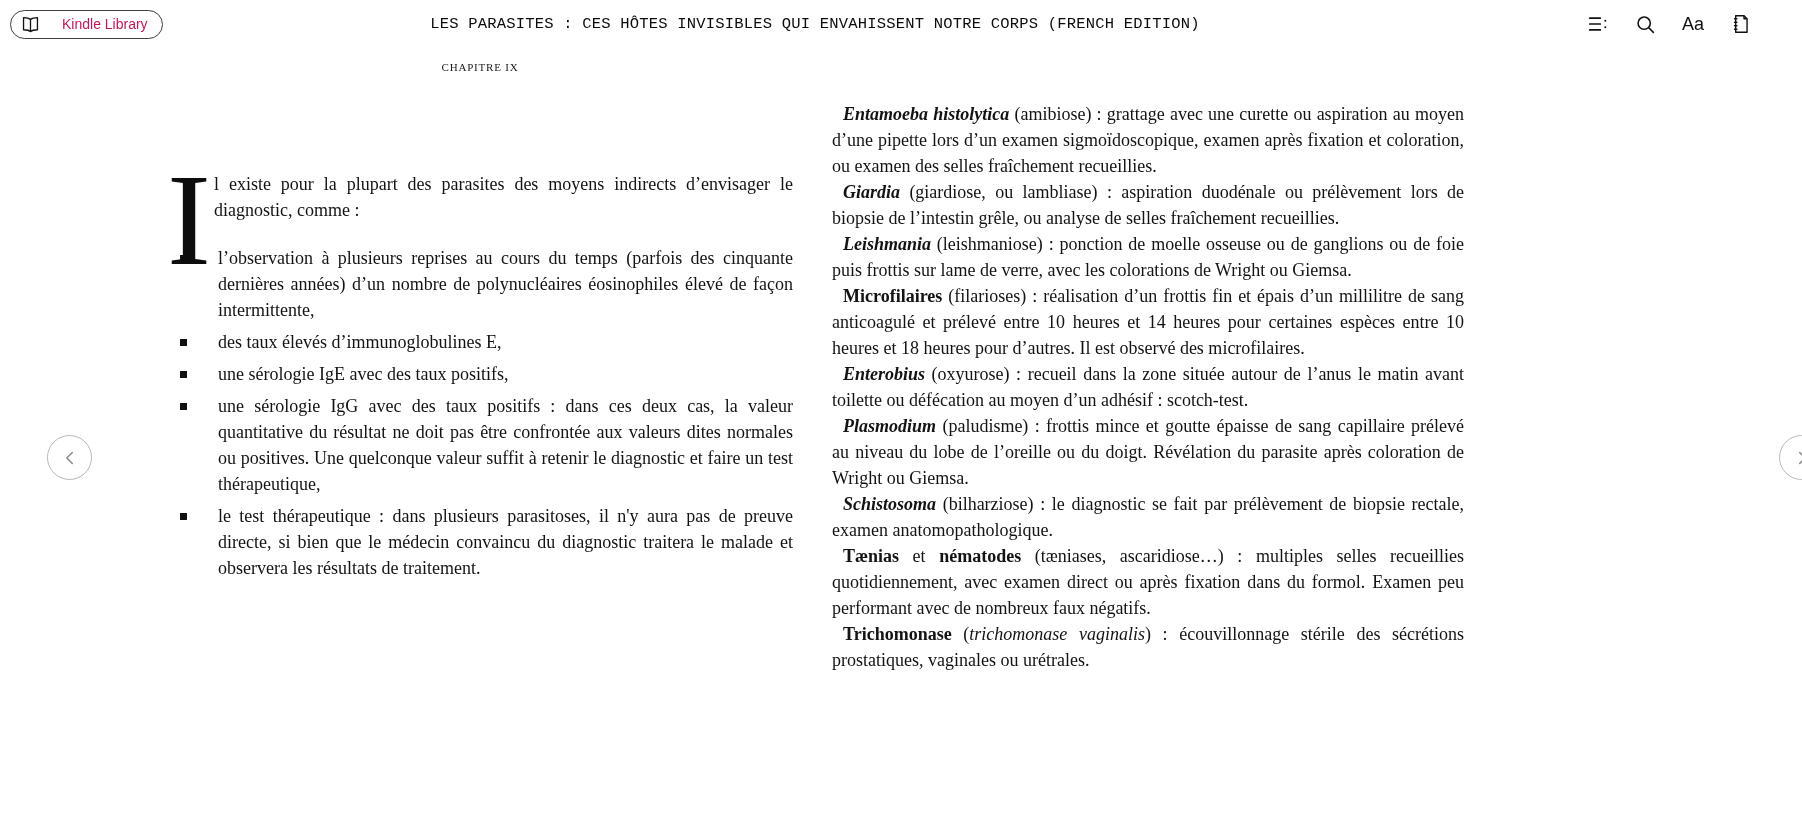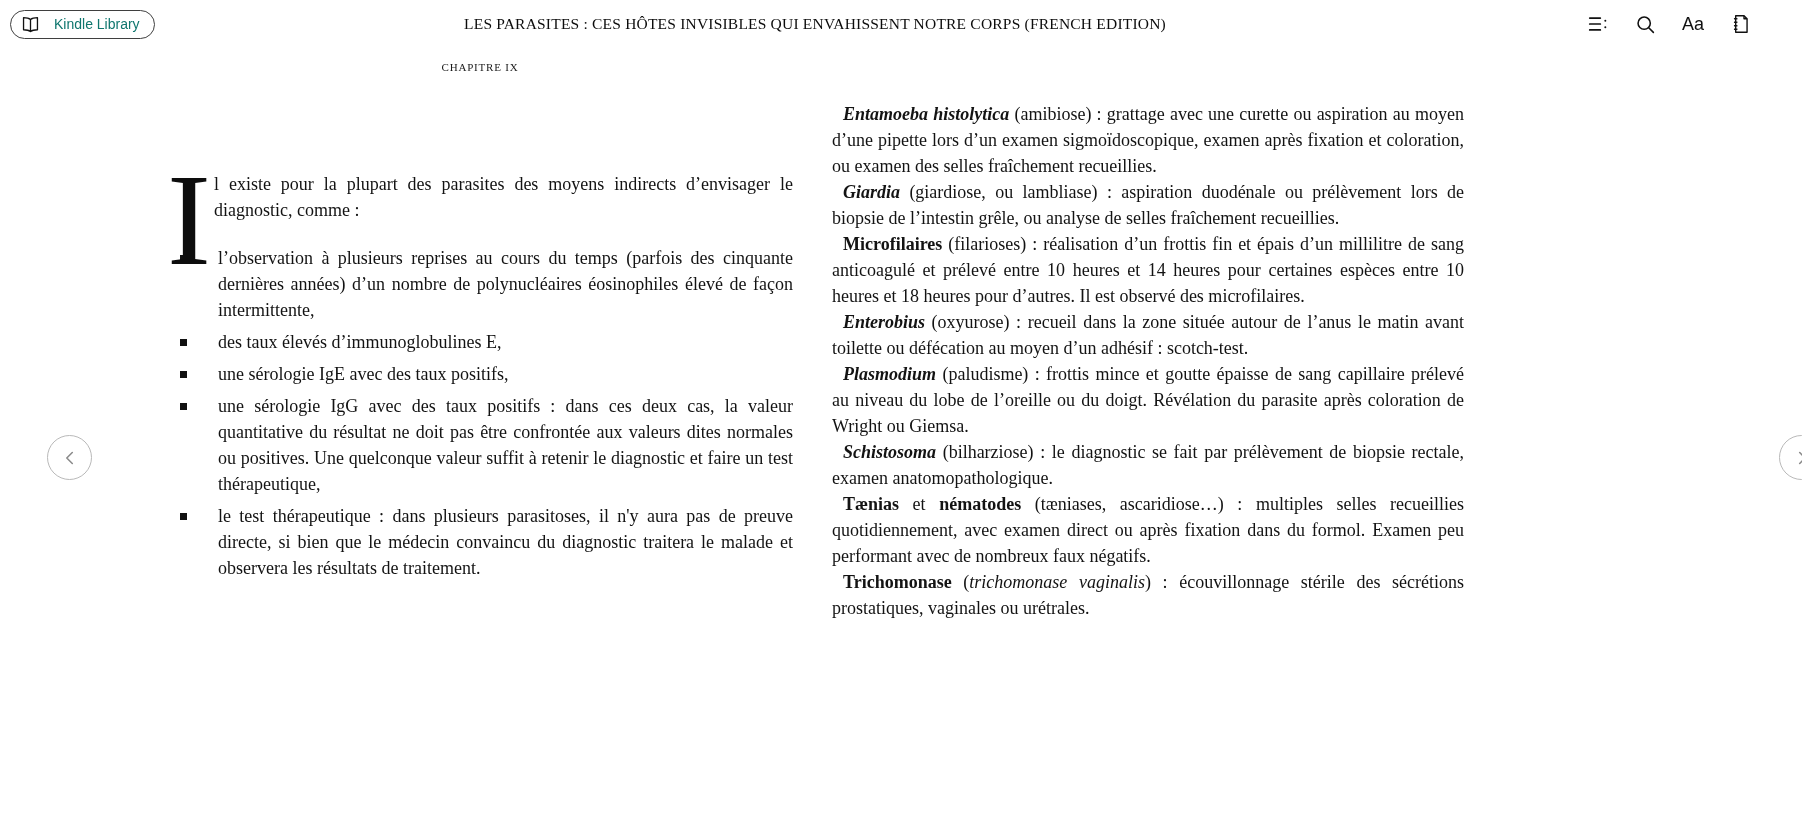--- a/index.html
+++ b/index.html
@@ -7,26 +7,26 @@
   body { font-family: "Liberation Serif", serif; color: #131313; position: relative; }
 
   
   .topbar {
     height: 48px; width: 100%; background: #fff;
     display: flex; align-items: center; position: relative;
   }
   .library-btn {
     margin-left: 10px; height: 29px; padding: 0 14px 0 10px;
     border: 1px solid #3f3f3f; border-radius: 15px; background: #fff;
-    display: inline-flex; align-items: center; gap: 14px; cursor: pointer;
-    font-family: "Liberation Sans", sans-serif; font-size: 14px; color: #0f766e;
+    display: inline-flex; align-items: center; gap: 22px; cursor: pointer;
+    font-family: "Liberation Sans", sans-serif; font-size: 14px; color: #be185d;
   }
   .book-title {
     position: absolute; left: 815px; top: 50%; transform: translate(-50%, -50%);
-    font-family: Liberation Serif, serif; font-size: 15.5px; color: #0c0c0c;
+    font-family: Liberation Mono, monospace; font-size: 15.5px; color: #0c0c0c;
     white-space: nowrap; letter-spacing: 0.2px;
   }
   .topbar-icons {
     position: absolute; right: 49px; top: 0; height: 48px;
     display: flex; align-items: center; gap: 22px;
   }
   .icon-btn {
     background: none; border: none; cursor: pointer; padding: 2px;
     display: flex; align-items: center; justify-content: center;
   }
@@ -171,20 +171,21 @@
           <span class="bullet-text">le test thérapeutique : dans plusieurs parasitoses, il n'y aura pas de preuve directe, si bien que le médecin convaincu du diagnostic traitera le malade et observera les résultats de traitement.</span>
         </li>
       </ul>
 
   </section>
 
   <section class="col-right">
     <div>
         <p class="entry"><span class="seg-bold-italic">Entamoeba histolytica</span><span class="seg-normal"> (amibiose) : grattage avec une curette ou aspiration au moyen d’une pipette lors d’un examen sigmoïdoscopique, examen après fixation et coloration, ou examen des selles fraîchement recueillies.</span></p>
         <p class="entry"><span class="seg-bold-italic">Giardia</span><span class="seg-normal"> (giardiose, ou lambliase) : aspiration duodénale ou prélèvement lors de biopsie de l’intestin grêle, ou analyse de selles fraîchement recueillies.</span></p>
+        <p class="entry"><span class="seg-bold-italic">Leishmania</span><span class="seg-normal"> (leishmaniose) : ponction de moelle osseuse ou de ganglions ou de foie puis frottis sur lame de verre, avec les colorations de Wright ou Giemsa.</span></p>
         <p class="entry"><span class="seg-bold">Microfilaires</span><span class="seg-normal"> (filarioses) : réalisation d’un frottis fin et épais d’un millilitre de sang anticoagulé et prélevé entre 10 heures et 14 heures pour certaines espèces entre 10 heures et 18 heures pour d’autres. Il est observé des microfilaires.</span></p>
         <p class="entry"><span class="seg-bold-italic">Enterobius</span><span class="seg-normal"> (oxyurose) : recueil dans la zone située autour de l’anus le matin avant toilette ou défécation au moyen d’un adhésif : scotch-test.</span></p>
         <p class="entry"><span class="seg-bold-italic">Plasmodium</span><span class="seg-normal"> (paludisme) : frottis mince et goutte épaisse de sang capillaire prélevé au niveau du lobe de l’oreille ou du doigt. Révélation du parasite après coloration de Wright ou Giemsa.</span></p>
         <p class="entry"><span class="seg-bold-italic">Schistosoma</span><span class="seg-normal"> (bilharziose) : le diagnostic se fait par prélèvement de biopsie rectale, examen anatomopathologique.</span></p>
         <p class="entry"><span class="seg-bold">Tænias</span><span class="seg-normal"> et </span><span class="seg-bold">nématodes</span><span class="seg-normal"> (tæniases, ascaridiose…) : multiples selles recueillies quotidiennement, avec examen direct ou après fixation dans du formol. Examen peu performant avec de nombreux faux négatifs.</span></p>
         <p class="entry"><span class="seg-bold">Trichomonase</span><span class="seg-normal"> (</span><span class="seg-italic">trichomonase vaginalis</span><span class="seg-normal">) : écouvillonnage stérile des sécrétions prostatiques, vaginales ou urétrales.</span></p>
       </div>
   </section>
 
 </main>

